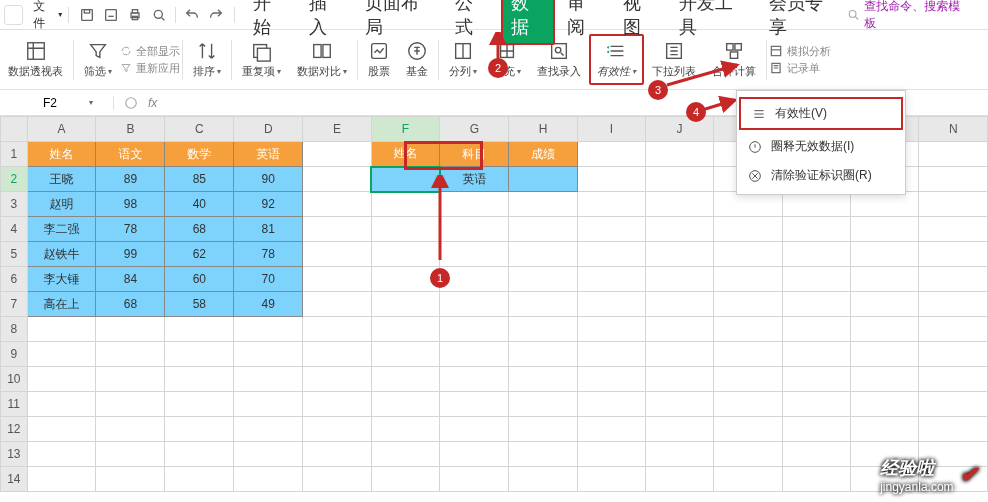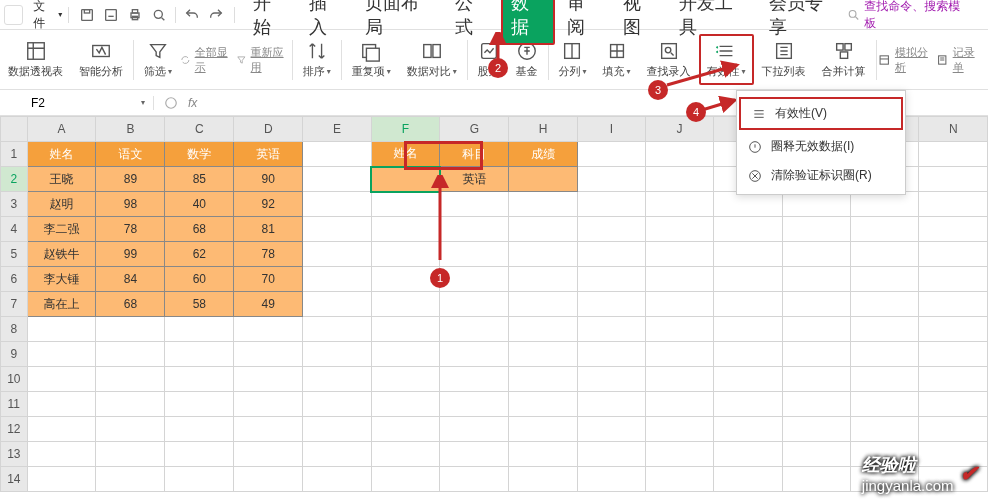--- a/index.html
+++ b/index.html
@@ -18,57 +18,57 @@
   .tab.active { background: #0aa35f; color: #fff; border-radius: 2px; }
   .tab-highlight { border: 2px solid #c62828; border-radius: 2px; padding: 4px 8px; }
   .search-box { margin-left: auto; display: flex; align-items: center; color: #a21caf; padding-right: 20px; gap: 4px; }
   
   
   .ribbon { height: 60px; border-bottom: 1px solid #e0e0e0; display: flex; align-items: center; padding: 4px 0; }
   .rgroup { display: flex; flex-direction: column; align-items: center; justify-content: center; padding: 0 8px; cursor: pointer; font-size: 11px; color: #444; height: 100%; }
   .rgroup svg, .rgroup .ricon { width: 22px; height: 22px; margin-bottom: 2px; }
   .rgroup-label { white-space: nowrap; display: flex; align-items: center; gap: 2px; }
   .rsep { width: 1px; height: 40px; background: #e0e0e0; margin: 0 2px; }
-  .small-items { display: flex; flex-direction: row; gap: 2px; font-size: 11px; color: #888; text-decoration: underline; }
+  .small-items { display: flex; flex-direction: column; gap: 2px; font-size: 11px; color: #888; }
   .small-items div { display: flex; align-items: center; gap: 4px; cursor: pointer; }
   .highlight-red { border: 2px solid #c62828; border-radius: 2px; }
   .caret-sm { font-size: 8px; color: #666; }
   
   
   .formula-row { height: 26px; border-bottom: 1px solid #e0e0e0; display: flex; align-items: center; }
-  .namebox { width: 154px; border-right: 1px solid #e0e0e0; padding: 0 8px; display: flex; align-items: center; justify-content: space-between; }
+  .namebox { width: 114px; border-right: 1px solid #e0e0e0; padding: 0 20px; display: flex; align-items: center; justify-content: space-between; }
   .namebox input { border: none; width: 60px; font-size: 12px; outline: none; text-align: center; }
   .fx-area { display: flex; align-items: center; gap: 10px; padding: 0 10px; color: #888; }
   .fx-input { border: none; outline: none; flex: 1; font-size: 12px; padding: 0 8px; }
   
   
   .grid-area { position: relative; }
   .grid { border-collapse: collapse; table-layout: fixed; }
   .grid th, .grid td { border: 1px solid #d4d4d4; height: 25px; font-size: 12px; text-align: center; font-weight: normal; }
   .corner { width: 28px; background: #e8e8e8; }
   .colhead { width: 75px; background: #e8e8e8; color: #555; }
   .rowhead { width: 28px; background: #e8e8e8; color: #555; font-size: 11px; }
   .colhead.sel, .rowhead.sel { background: #d0e8d0; color: #0aa35f; }
   .hdr-cell { background: #f5a03c; color: #fff; border: 1px solid #888 !important; }
-  .data-cell { border: 1px solid #888 !important; background: #fdba74; }
+  .data-cell { border: 1px solid #888 !important; background: #7dd3fc; }
   .sel-cell { border: 2px solid #0aa35f !important; position: relative; }
   .red-box { position: absolute; border: 3px solid #c62828; pointer-events: none; }
   
   
   .dropdown { position: absolute; top: 90px; left: 736px; width: 170px; background: #fff; border: 1px solid #ccc; box-shadow: 0 2px 8px rgba(0,0,0,0.15); z-index: 50; padding: 4px 0; }
   .dropdown-item { display: flex; align-items: center; gap: 8px; padding: 6px 10px; font-size: 12px; cursor: pointer; }
   .dropdown-item.hl { border: 2px solid #c62828; margin: 2px; }
   .dd-icon { width: 16px; height: 16px; }
   
   
   .arrow { position: absolute; pointer-events: none; z-index: 40; }
   .badge { position: absolute; width: 20px; height: 20px; border-radius: 50%; background: #c62828; color: #fff; font-size: 11px; display: flex; align-items: center; justify-content: center; z-index: 45; pointer-events: none; }
   
   .watermark { position: absolute; bottom: 8px; right: 10px; display: flex; align-items: center; gap: 6px; font-size: 18px; font-weight: bold; color: #fff; text-shadow: 0 0 4px #000, 0 0 4px #000; font-style: italic; }
-  .watermark .url { font-size: 15px; font-weight: normal; font-style: normal; }
+  .watermark .url { font-size: 12px; font-weight: normal; font-style: normal; }
   .watermark .check { color: #c62828; font-size: 22px; }
 </style>
 </head>
 <body>
 
 <div class="menubar">
   <div class="logo"></div>
   <div class="file-menu">
     <span>文件</span>
     <span class="caret">▾</span>
@@ -124,27 +124,20 @@
 </div>
 
 <div class="ribbon">
   <div class="rgroup">
     <svg class="ricon" viewBox="0 0 24 24" fill="none" stroke="#555" stroke-width="1.5">
         <rect x="3" y="3" width="18" height="18"></rect>
         <path d="M3 9h18M9 3v18"></path>
       </svg>
     <div class="rgroup-label">数据透视表</div>
   </div>
-  <div class="rgroup">
-    <svg class="ricon" viewBox="0 0 24 24" fill="none" stroke="#555" stroke-width="1.5">
-        <rect x="3" y="6" width="18" height="12"></rect>
-        <path d="M7 10l3 4 3-6 4 8"></path>
-      </svg>
-    <div class="rgroup-label">智能分析</div>
-  </div>
   <div class="rsep"></div>
   <div class="rgroup">
     <svg class="ricon" viewBox="0 0 24 24" fill="none" stroke="#555" stroke-width="1.5">
         <path d="M4 5h16l-6 8v6l-4-2v-4z"></path>
       </svg>
     <div class="rgroup-label">
         <span>筛选</span>
         <span class="caret-sm">▾</span>
       </div>
   </div>
@@ -230,21 +223,21 @@
       </div>
   </div>
   <div class="rgroup">
     <svg class="ricon" viewBox="0 0 24 24" fill="none" stroke="#555" stroke-width="1.5">
         <rect x="4" y="4" width="16" height="16"></rect>
         <circle cx="11" cy="11" r="3"></circle>
         <path d="M14 14l3 3"></path>
       </svg>
     <div class="rgroup-label">查找录入</div>
   </div>
-  <div class="rgroup highlight-red" style="padding:0 6px;">
+  <div class="rgroup highlight-red" style="padding:0 6px;font-style:italic;">
     <svg class="ricon" viewBox="0 0 24 24" fill="none" stroke="#555" stroke-width="1.5">
         <path d="M5 7h14M5 12h14M5 17h14"></path>
         <path d="M3 7l-1 1 1 1M3 12l-1 1 1 1" stroke="#0aa35f"></path>
       </svg>
     <div class="rgroup-label">
         <span>有效性</span>
         <span class="caret-sm">▾</span>
       </div>
   </div>
   <div class="rgroup">

